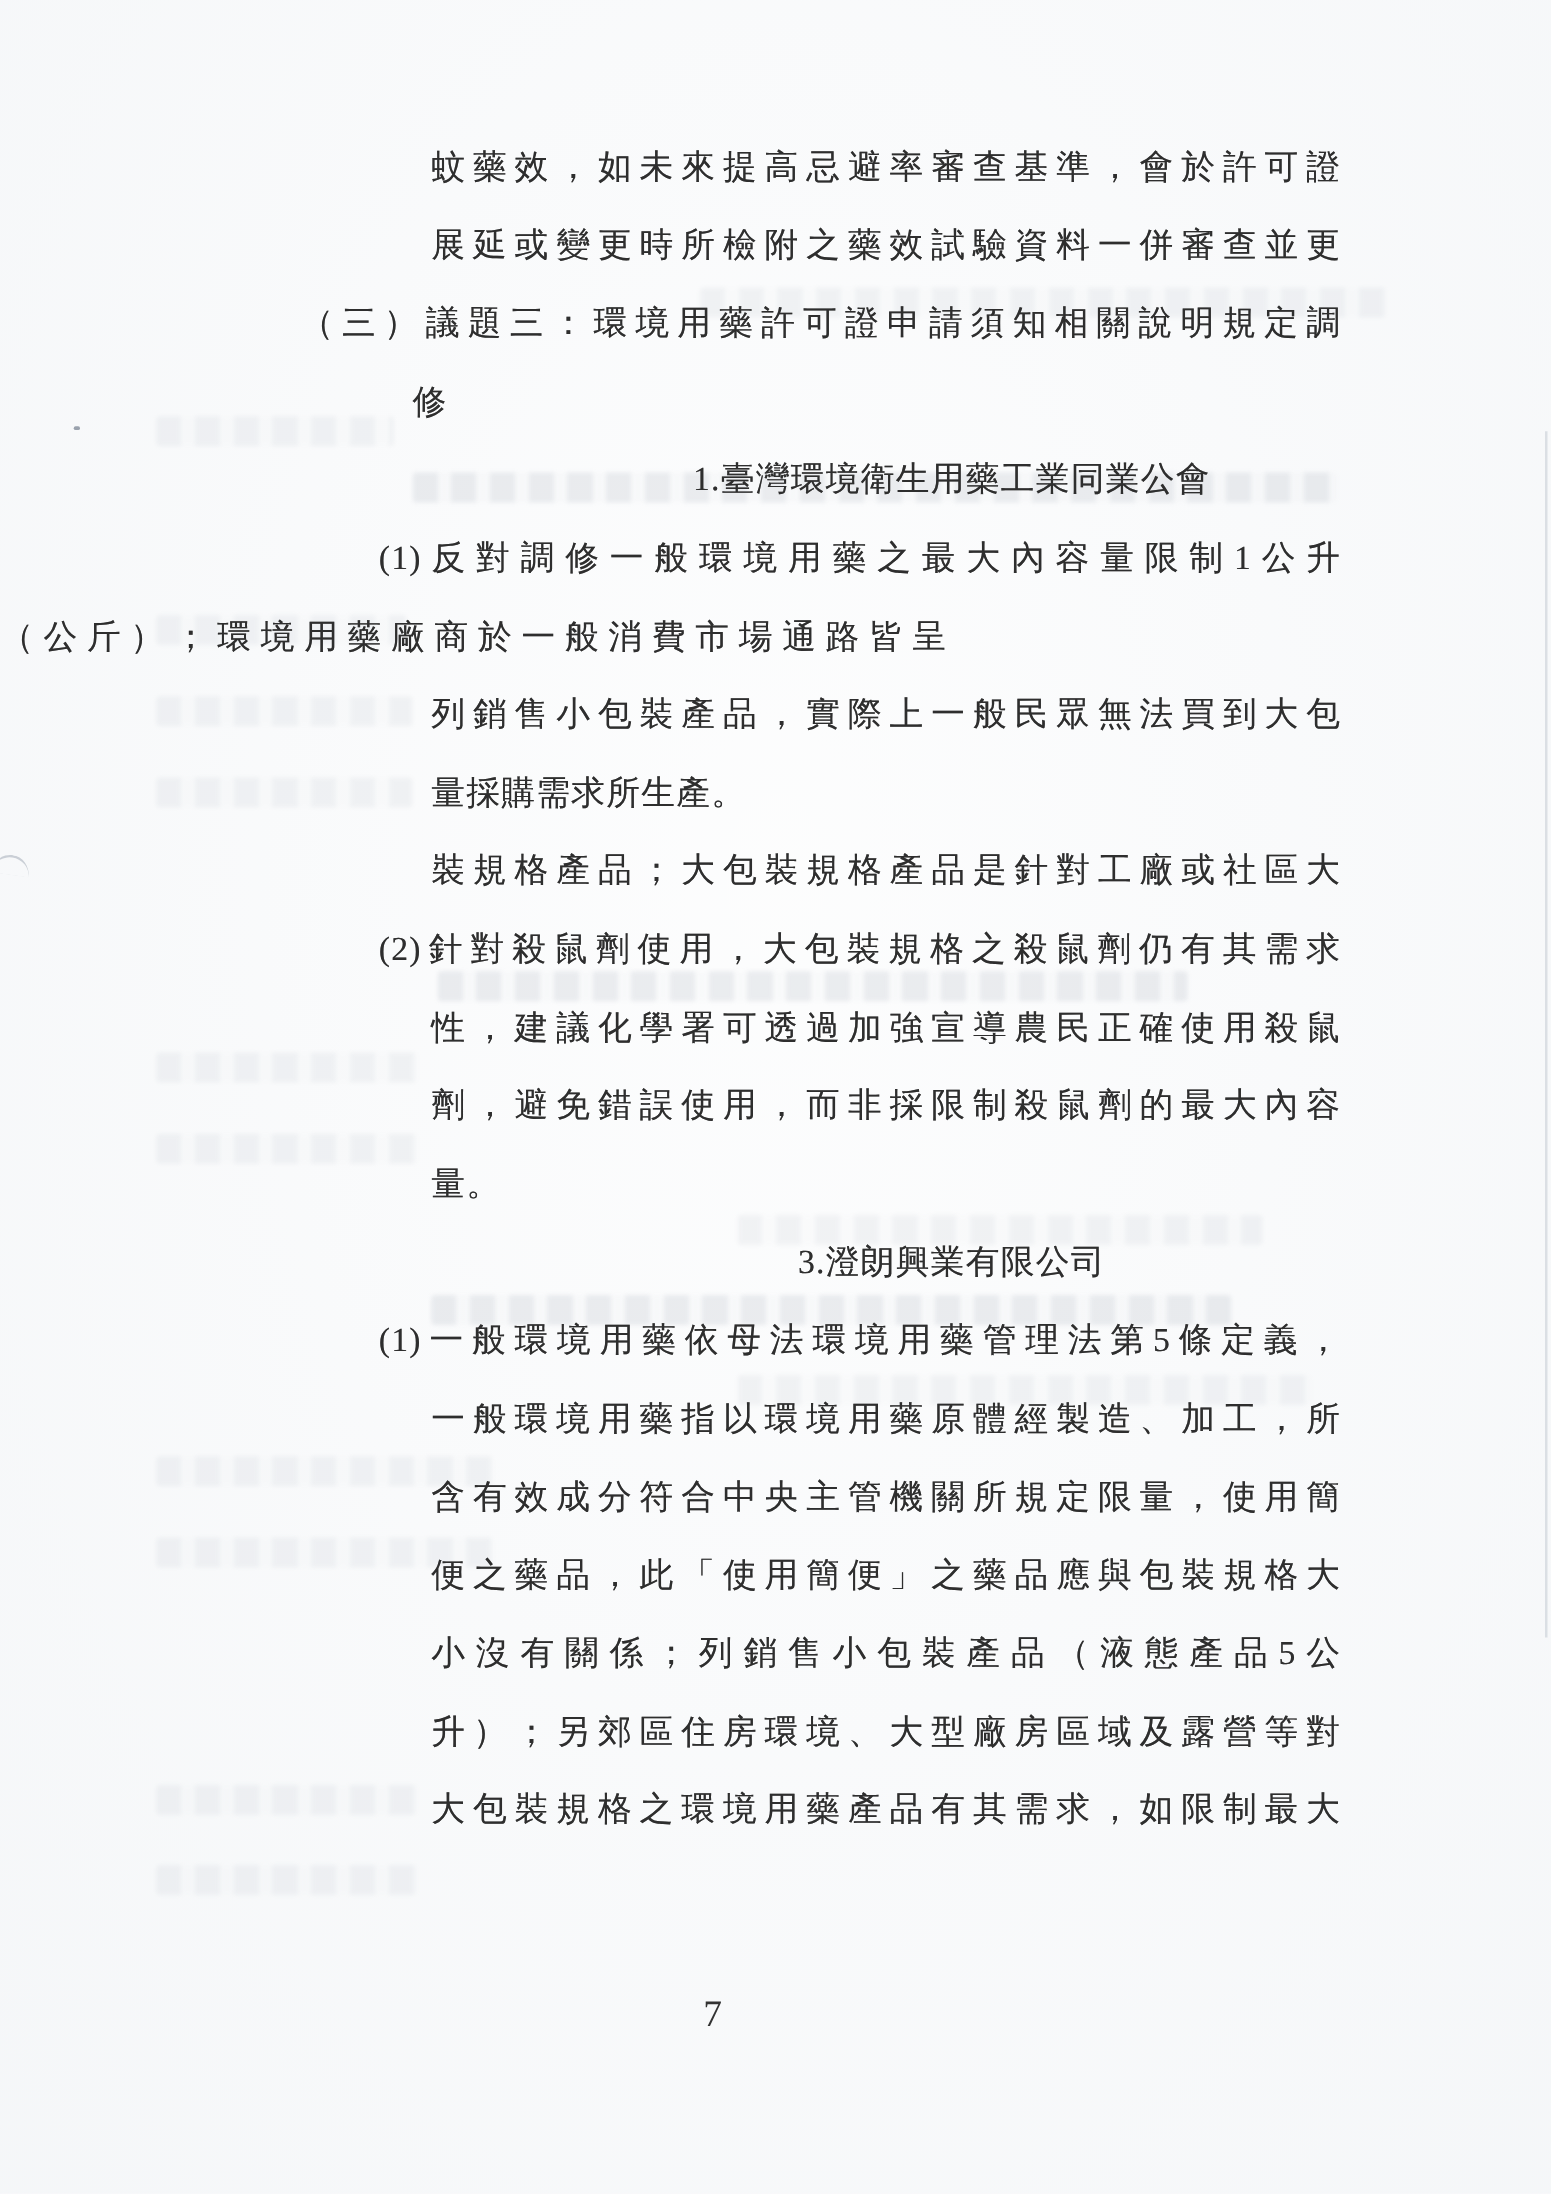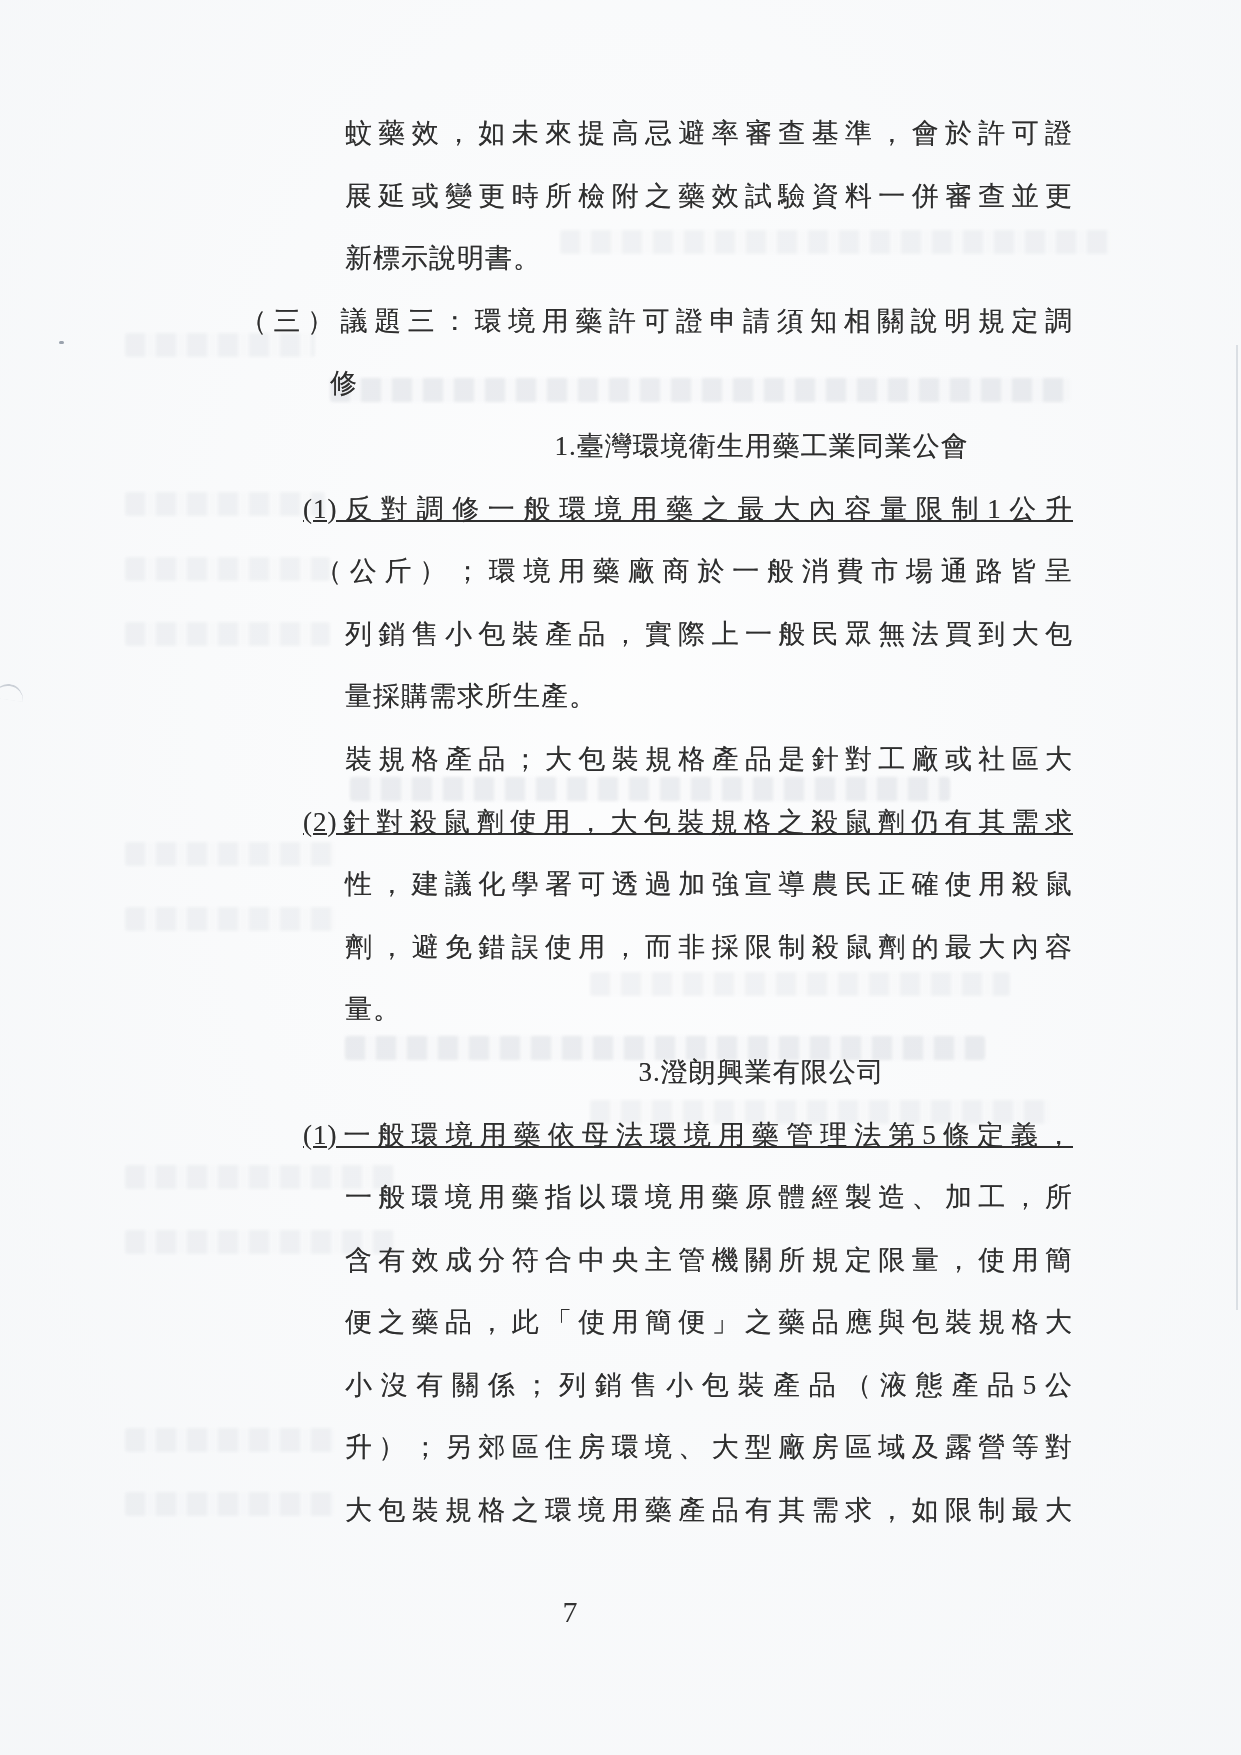--- a/index.html
+++ b/index.html
@@ -34,23 +34,23 @@
     line-height: 62.6px;
     font-size: 27px;
     letter-spacing: 1px;
     white-space: nowrap;
     text-shadow: 0 0 0.5px rgba(40,40,40,0.55);
   }
   .l-body { margin-left: 345px; width: 728px; }
   .l-sec  { margin-left: 240px; width: 833px; }
   .l-sub  { margin-left: 330px; }
   .l-org  { margin-left: 282px; text-align: center; }
-  .l-num  { margin-left: 303px; width: 770px; text-decoration: underline; }
+  .l-num  { margin-left: 303px; width: 770px; }
   .l-cont { margin-left: 345px; width: 728px; }
-  .l-hang { margin-left: 315px; width: 758px; }
+  .l-hang { width: 758px; }
   .just {
     text-align: justify;
     text-align-last: justify;
     white-space: normal;
   }
   
   .page-num {
     position: absolute;
     top: 1593px;
     left: 515px;
@@ -126,21 +126,20 @@
 <div class="bleed faint" style="left:125px; top:1492px; width:210px;"></div>
 
 <div class="scan-line-v"></div>
 <div class="speck-dot"></div>
 <div class="speck-curve"></div>
 
 <div class="text-layer">
 
   <div class="line l-body just">蚊藥效，如未來提高忌避率審查基準，會於許可證</div>
   <div class="line l-body just">展延或變更時所檢附之藥效試驗資料一併審查並更</div>
-  <div class="line l-body">新標示說明書。</div>
 
   <div class="line l-sec just">（三）議題三：環境用藥許可證申請須知相關說明規定調</div>
   <div class="line l-sub">修</div>
 
   <div class="line l-org">1.臺灣環境衛生用藥工業同業公會</div>
 
   <div class="line l-num just">(1)反對調修一般環境用藥之最大內容量限制1公升</div>
   <div class="line l-hang just">（公斤）；環境用藥廠商於一般消費市場通路皆呈</div>
   <div class="line l-cont just">列銷售小包裝產品，實際上一般民眾無法買到大包</div>
   <div class="line l-cont">量採購需求所生產。</div>

